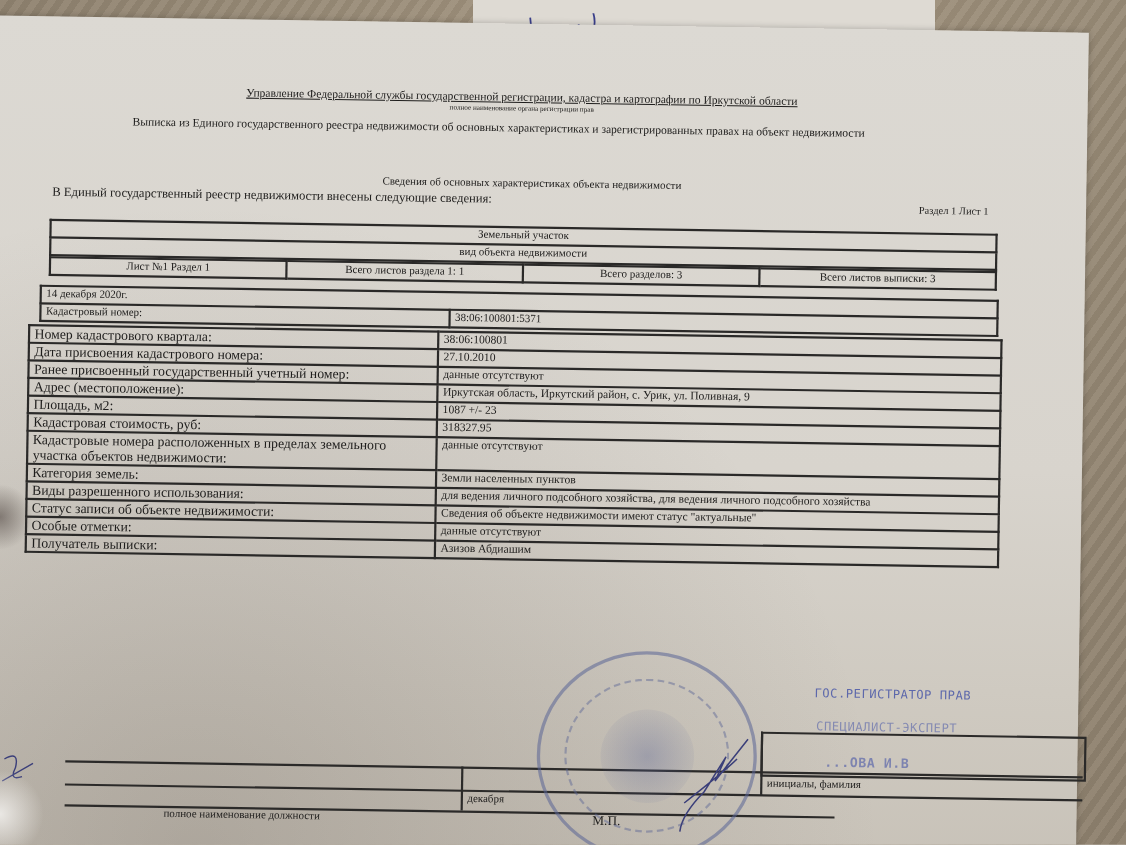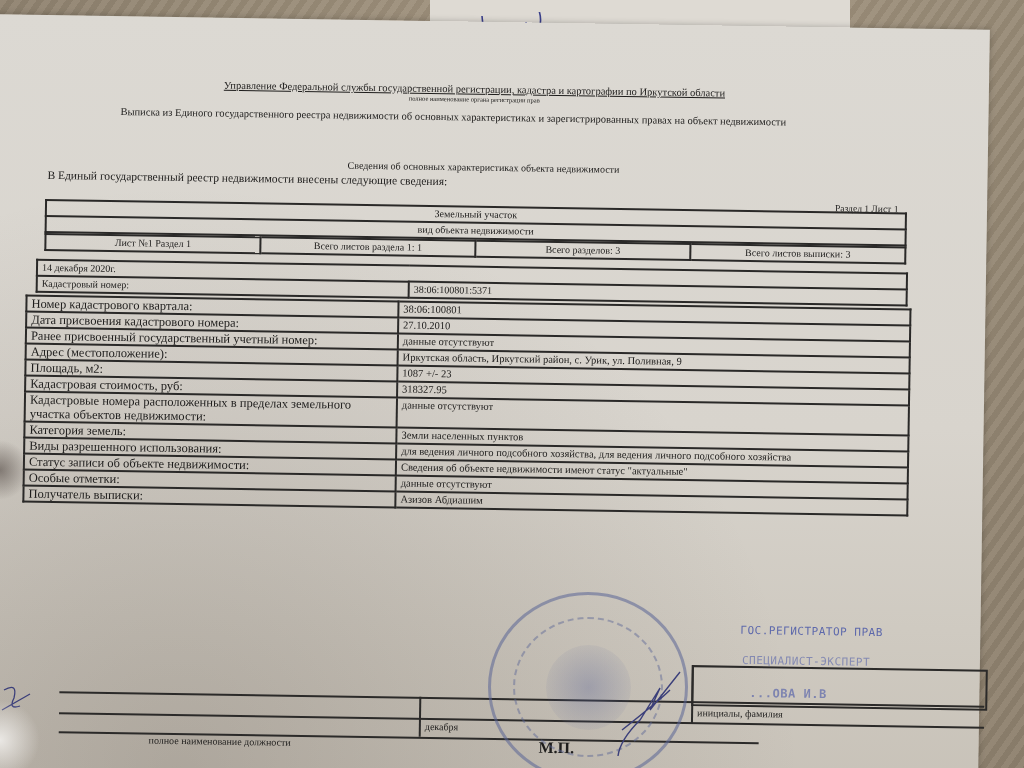--- a/index.html
+++ b/index.html
@@ -26,21 +26,21 @@
   }
   .shade { position:absolute; inset:0; pointer-events:none;
     background: radial-gradient(ellipse at 20% 95%, rgba(90,80,70,0.25), transparent 55%);
   }
   .abs { position:absolute; }
   .hdr-authority { left:235px; top:62px; font-size:10.5px; text-decoration:underline; white-space:nowrap; }
   .hdr-authority-sub { left:420px; top:74px; font-size:6.5px; white-space:nowrap; }
   .hdr-title { left:132px; top:90px; font-size:10.5px; white-space:nowrap; }
   .sec-title { left:360px; top:140px; font-size:10px; white-space:nowrap; }
   .intro { left:60px; top:154px; font-size:11.5px; white-space:nowrap; }
-  .sect-ref { left:848px; top:176px; font-size:9.5px; white-space:nowrap;text-align:right; }
+  .sect-ref { left:848px; top:160px; font-size:9.5px; white-space:nowrap;text-align:right; }
 
   table.box { border-collapse:collapse; position:absolute; }
   table.box td { border:2px solid #2a2928; padding:0 4px; font-size:10px; height:14px; line-height:14px; white-space:nowrap; }
   .t-type { left:58px; top:184px; width:862px; }
   .t-type td { text-align:center; }
   .t-sheets { left:58px; top:218px; width:862px; }
   .t-sheets td { text-align:center; font-size:10px; }
   .t-date { left:50px; top:244px; width:872px; }
   .t-date td { font-size:11.5px; height:15px; }
   .t-main { left:40px; top:280px; width:886px; }
@@ -50,21 +50,21 @@
   .t-main td.lbl.tall { line-height:14px; white-space:normal; }
 
   .stamp-text { font-family:"DejaVu Sans Mono", "Liberation Mono", monospace; color:#4a58a8; opacity:0.85; letter-spacing:0.5px; white-space:nowrap; }
   .st1 { left:760px; top:598px; font-size:11px; }
   .st2 { left:762px; top:628px; font-size:11px; opacity:0.55; }
   .st3 { left:770px; top:660px; font-size:12px; font-weight:bold; opacity:0.6; }
 
   .sign-line { position:absolute; height:0; border-top:2px solid #2b2a29; }
   .sign-box { position:absolute; border:2px solid #2b2a29; }
   .small-lbl { font-size:10px; white-space:nowrap; }
-  .mp { font-size:16px; white-space:nowrap;font-weight:bold; }
+  .mp { font-size:12px; white-space:nowrap; }
 
   .seal { position:absolute; left:488px; top:592px; width:200px; height:190px; border-radius:50%;
           border:3px solid rgba(90,100,150,0.55); box-sizing:border-box; }
   .seal-inner { position:absolute; left:22px; top:22px; right:22px; bottom:22px; border-radius:50%;
           border:2px dashed rgba(90,100,150,0.45); }
   .seal-core { position:absolute; left:55px; top:50px; width:85px; height:85px; border-radius:50%;
           background: radial-gradient(circle, rgba(90,100,150,0.35), rgba(90,100,150,0.08) 70%); }
   .finger { position:absolute; left:-30px; top:440px; width:60px; height:60px; border-radius:50%;
           background: radial-gradient(circle, rgba(70,60,55,0.55), transparent 70%); }
   .finger2 { position:absolute; left:-40px; top:700px; width:80px; height:80px; border-radius:50%;

